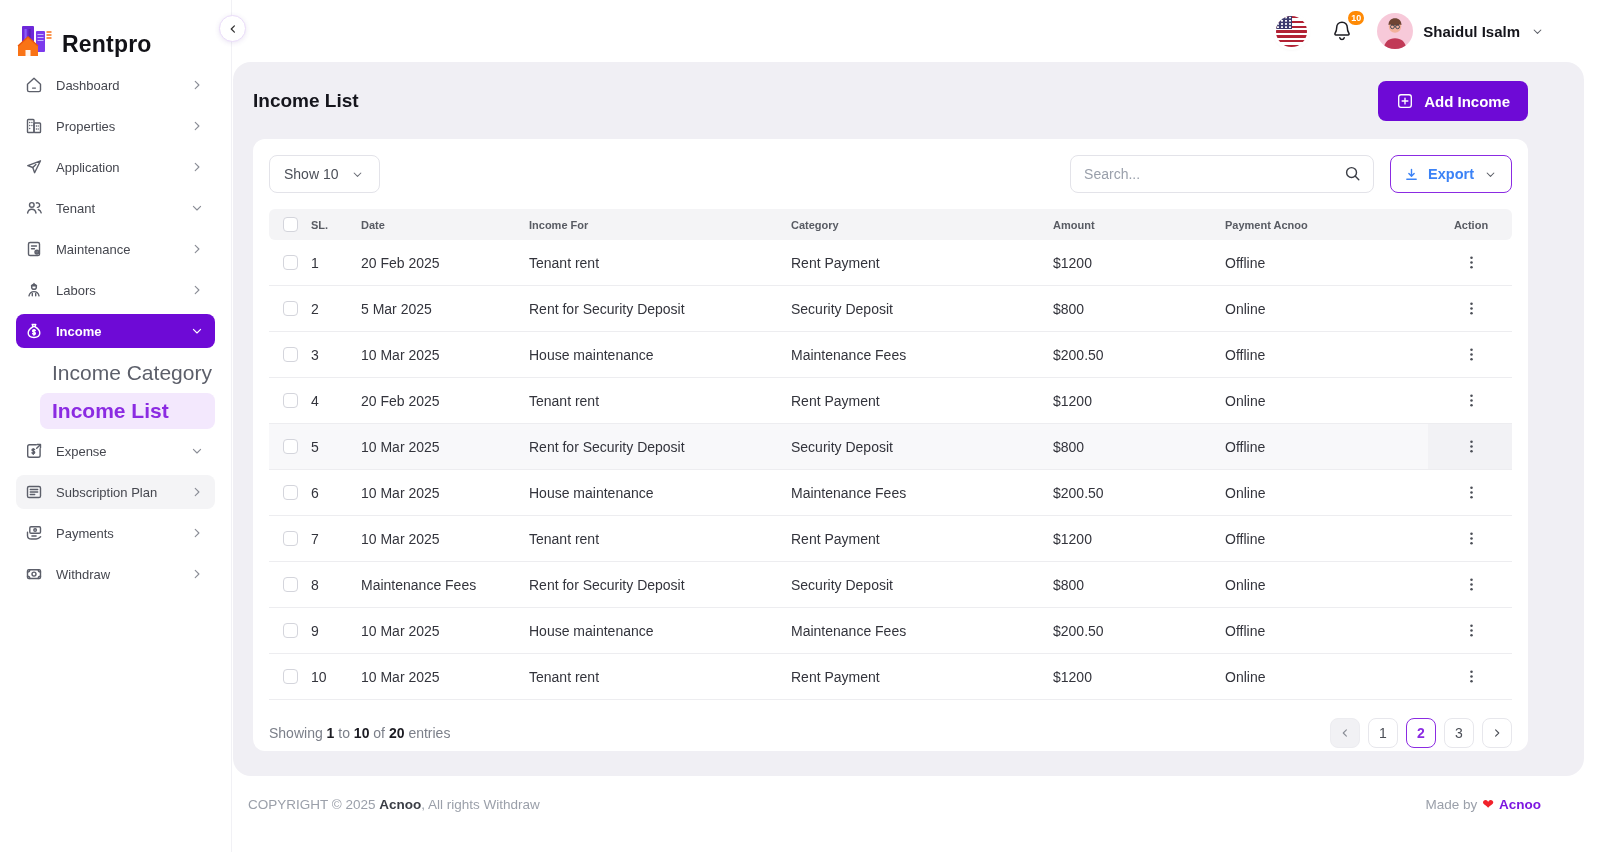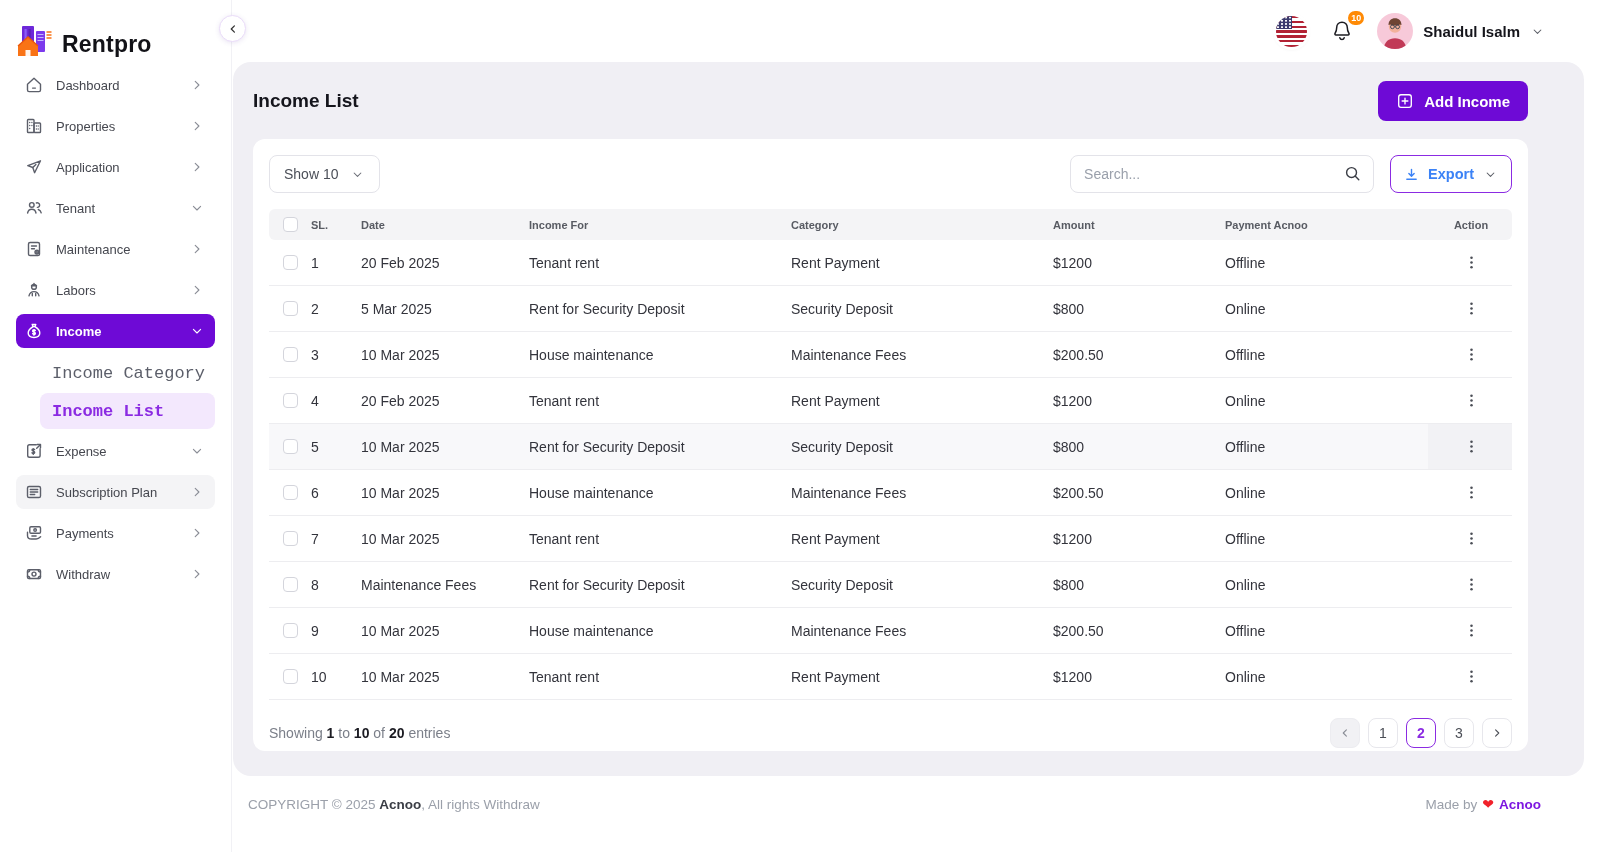--- a/index.html
+++ b/index.html
@@ -15,21 +15,21 @@
   nav { padding:10px 16px 0 16px; }
   .nav-item { display:flex; align-items:center; height:34px; margin-bottom:7px; padding:0 10px 0 8px; border-radius:8px; color:#5c5f6a; cursor:pointer; }
   .nav-item .nicon { width:20px; height:20px; margin-right:12px; display:inline-flex; }
   .nav-item .nlabel { flex:1; font-size:13px; color:#45474f; }
   .nav-item .nchev { width:16px; height:16px; display:inline-flex; color:#8a8d96; }
   .nav-item.active { background:#6e0ad6; color:#fff; }
   .nav-item.active .nlabel { color:#fff; font-weight:600; }
   .nav-item.active .nchev { color:#fff; }
   .nav-item.hovered { background:#f4f4f6; }
   .submenu { margin:2px 0 5px 0; }
-  .sub-item { display:flex; align-items:center; height:36px; margin:0 0 2px 24px; padding-left:12px; border-radius:8px; font-size:17px; color:#5c5f6a; cursor:pointer;font-family:Liberation Mono, monospace; }
+  .sub-item { display:flex; align-items:center; height:36px; margin:0 0 2px 24px; padding-left:12px; border-radius:8px; font-size:21px; color:#5c5f6a; cursor:pointer; }
   .sub-item.active { background:#f3e8fd; color:#8b2be2; font-weight:600; }
   .icn { width:100%; height:100%; fill:none; stroke:currentColor; stroke-width:1.4; stroke-linecap:round; stroke-linejoin:round; }
 
   
   .collapse { position:absolute; left:219px; top:15px; width:27px; height:27px; border-radius:50%; background:#fff; border:1px solid #eadcf9; box-shadow:0 1px 5px rgba(80,40,160,.12); z-index:5; display:flex; align-items:center; justify-content:center; color:#333; cursor:pointer; }
   .collapse svg { width:14px; height:14px; }
 
   
   .topbar { position:absolute; left:232px; top:0; right:0; height:62px; background:#fff; display:flex; align-items:center; justify-content:flex-end; gap:18px; padding-right:55px; }
   .flag { width:31px; height:31px; border-radius:50%; overflow:hidden; position:relative; cursor:pointer; box-shadow:0 0 0 3px #fff,0 1px 4px rgba(0,0,0,.15); background:repeating-linear-gradient(180deg,#b22234 0 2.4px,#fff 2.4px 4.8px); }

